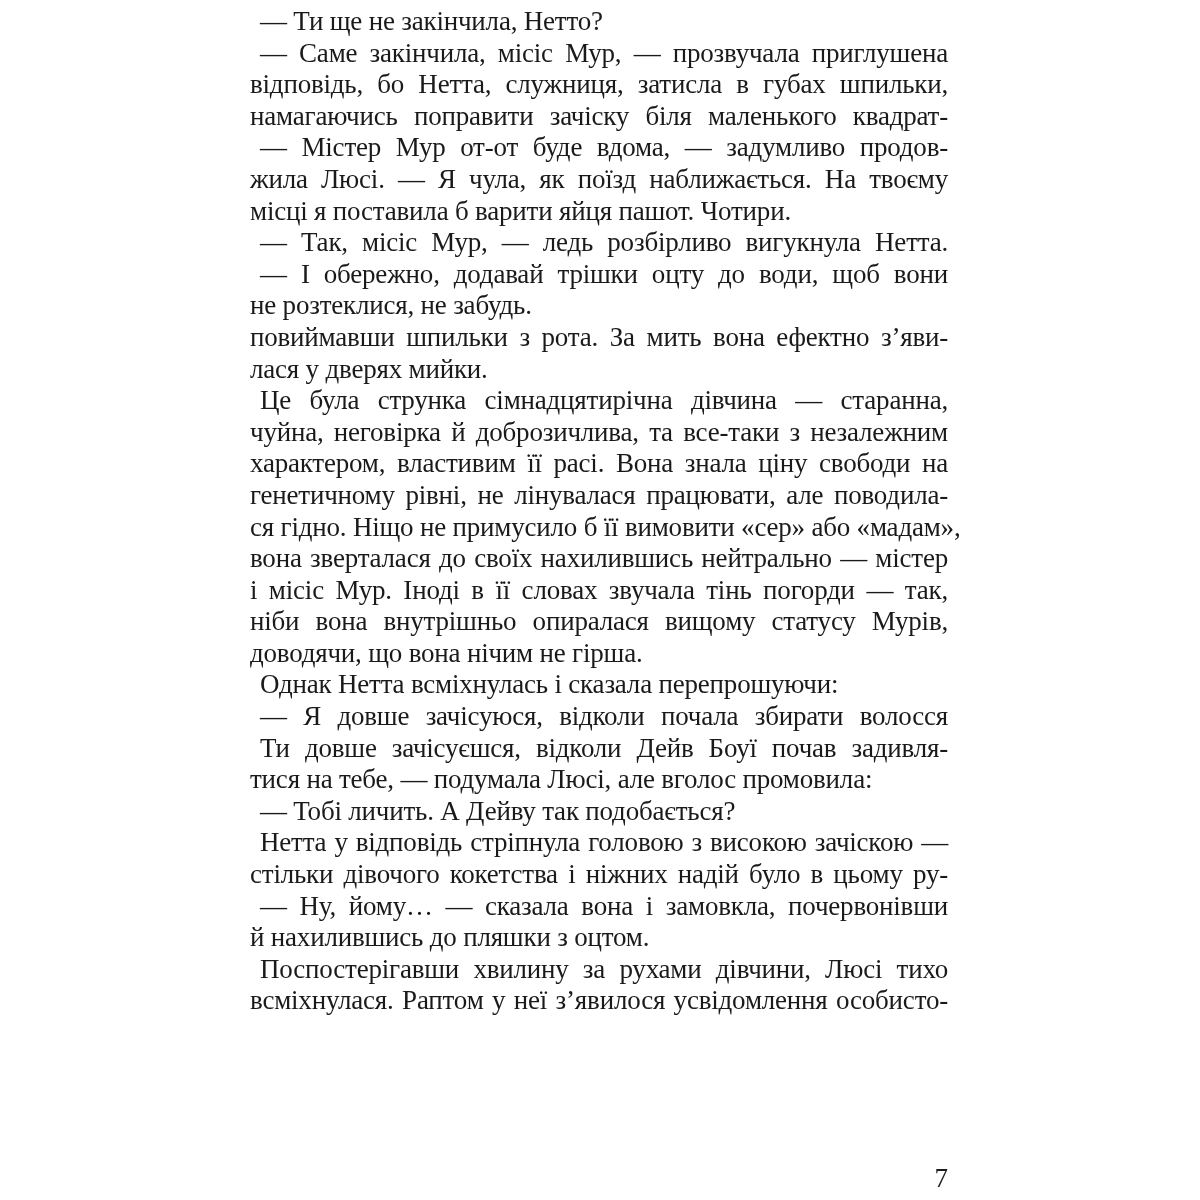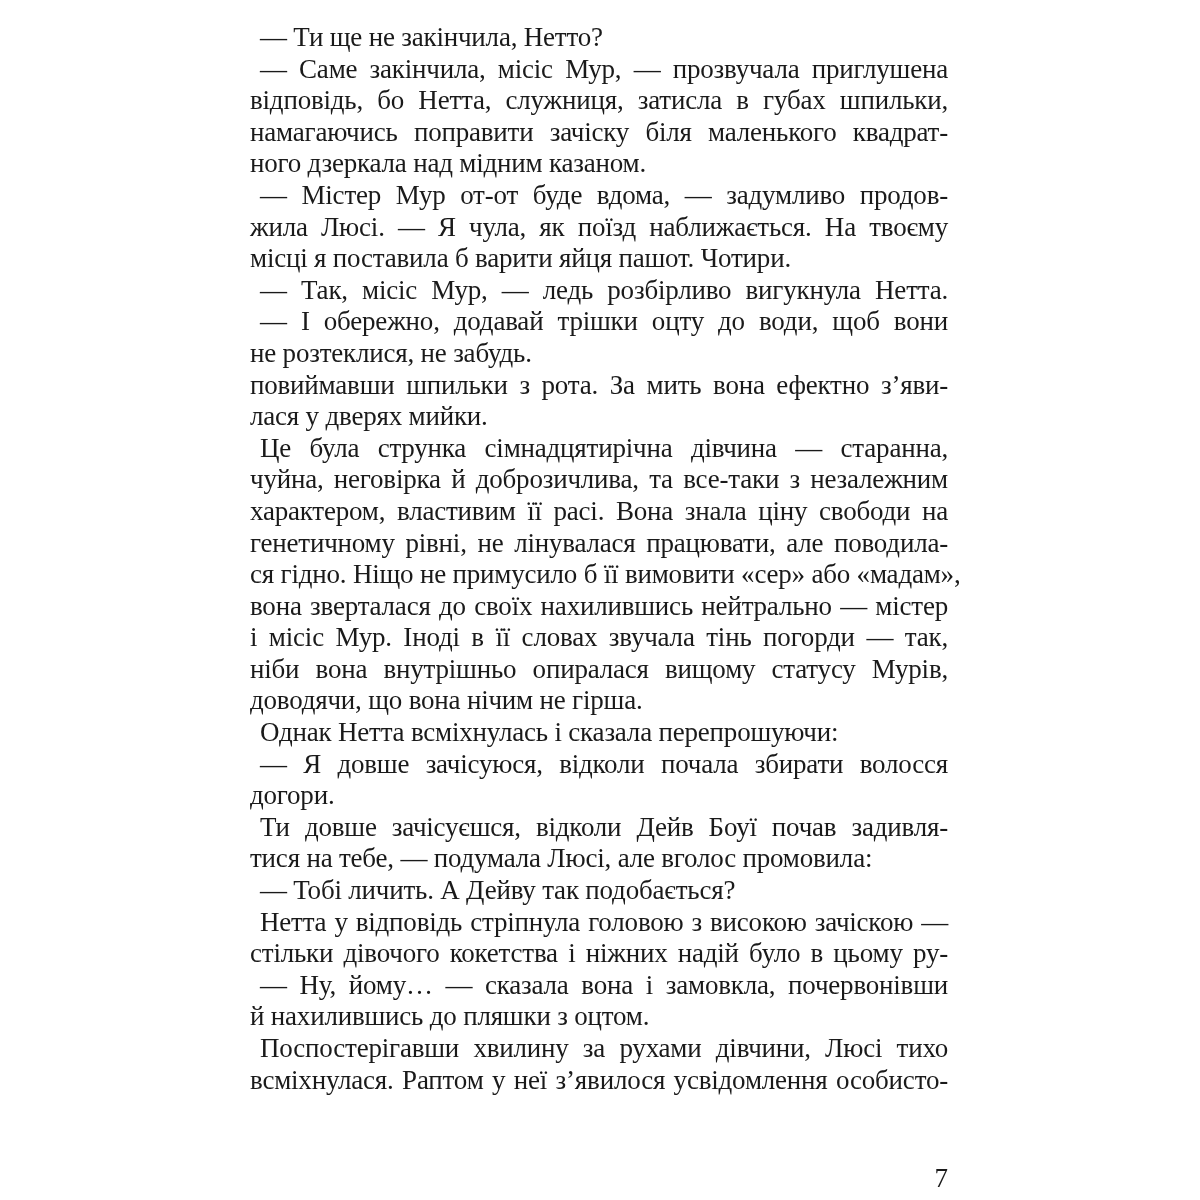--- a/index.html
+++ b/index.html
@@ -1,17 +1,17 @@
 <!DOCTYPE html>
 <html><head>
 <meta charset="utf-8">
 <style>
   html, body { margin: 0; padding: 0; background: #ffffff; }
   body { width: 1200px; height: 1200px; position: relative; overflow: hidden; }
-  .page { position: absolute; left: 250px; top: 22px; width: 698px; }
+  .page { position: absolute; left: 250px; top: 6px; width: 698px; }
   .line {
     font-family: "Liberation Serif", "DejaVu Serif", serif;
     font-size: 27px;
     line-height: 31.6px;
     height: 31.6px;
     color: #1a1a1a;
     white-space: nowrap;
     text-align: justify;
     text-align-last: justify;
     overflow: visible;
@@ -26,41 +26,39 @@
   }
 </style>
 </head>
 <body>
 
 <div class="page" id="page">
     <div class="line indent last">— Ти ще не закінчила, Нетто?</div>
     <div class="line indent">— Саме закінчила, місіс Мур, — прозвучала приглушена</div>
     <div class="line">відповідь, бо Нетта, служниця, затисла в губах шпильки,</div>
     <div class="line">намагаючись поправити зачіску біля маленького квадрат-</div>
-    <div class="line last">ного дзеркала над мідним казаном.</div>
     <div class="line indent">— Містер Мур от-от буде вдома, — задумливо продов-</div>
     <div class="line">жила Люсі. — Я чула, як поїзд наближається. На твоєму</div>
     <div class="line last">місці я поставила б варити яйця пашот. Чотири.</div>
     <div class="line indent">— Так, місіс Мур, — ледь розбірливо вигукнула Нетта.</div>
     <div class="line indent">— І обережно, додавай трішки оцту до води, щоб вони</div>
     <div class="line last">не розтеклися, не забудь.</div>
     <div class="line">повиймавши шпильки з рота. За мить вона ефектно з’яви-</div>
     <div class="line last">лася у дверях мийки.</div>
     <div class="line indent">Це була струнка сімнадцятирічна дівчина — старанна,</div>
     <div class="line">чуйна, неговірка й доброзичлива, та все-таки з незалежним</div>
     <div class="line">характером, властивим її расі. Вона знала ціну свободи на</div>
     <div class="line">генетичному рівні, не лінувалася працювати, але поводила-</div>
     <div class="line">ся гідно. Ніщо не примусило б її вимовити «сер» або «мадам»,</div>
     <div class="line">вона зверталася до своїх нахилившись нейтрально — містер</div>
     <div class="line">і місіс Мур. Іноді в її словах звучала тінь погорди — так,</div>
     <div class="line">ніби вона внутрішньо опиралася вищому статусу Мурів,</div>
     <div class="line last">доводячи, що вона нічим не гірша.</div>
     <div class="line indent last">Однак Нетта всміхнулась і сказала перепрошуючи:</div>
     <div class="line indent">— Я довше зачісуюся, відколи почала збирати волосся</div>
-    <div class="line last">догори.</div>
     <div class="line indent">Ти довше зачісуєшся, відколи Дейв Боуї почав задивля-</div>
     <div class="line last">тися на тебе, — подумала Люсі, але вголос промовила:</div>
     <div class="line indent last">— Тобі личить. А Дейву так подобається?</div>
     <div class="line indent">Нетта у відповідь стріпнула головою з високою зачіскою —</div>
     <div class="line">стільки дівочого кокетства і ніжних надій було в цьому ру-</div>
     <div class="line indent">— Ну, йому… — сказала вона і замовкла, почервонівши</div>
     <div class="line last">й нахилившись до пляшки з оцтом.</div>
     <div class="line indent">Поспостерігавши хвилину за рухами дівчини, Люсі тихо</div>
     <div class="line">всміхнулася. Раптом у неї з’явилося усвідомлення особисто-</div>
   </div>

